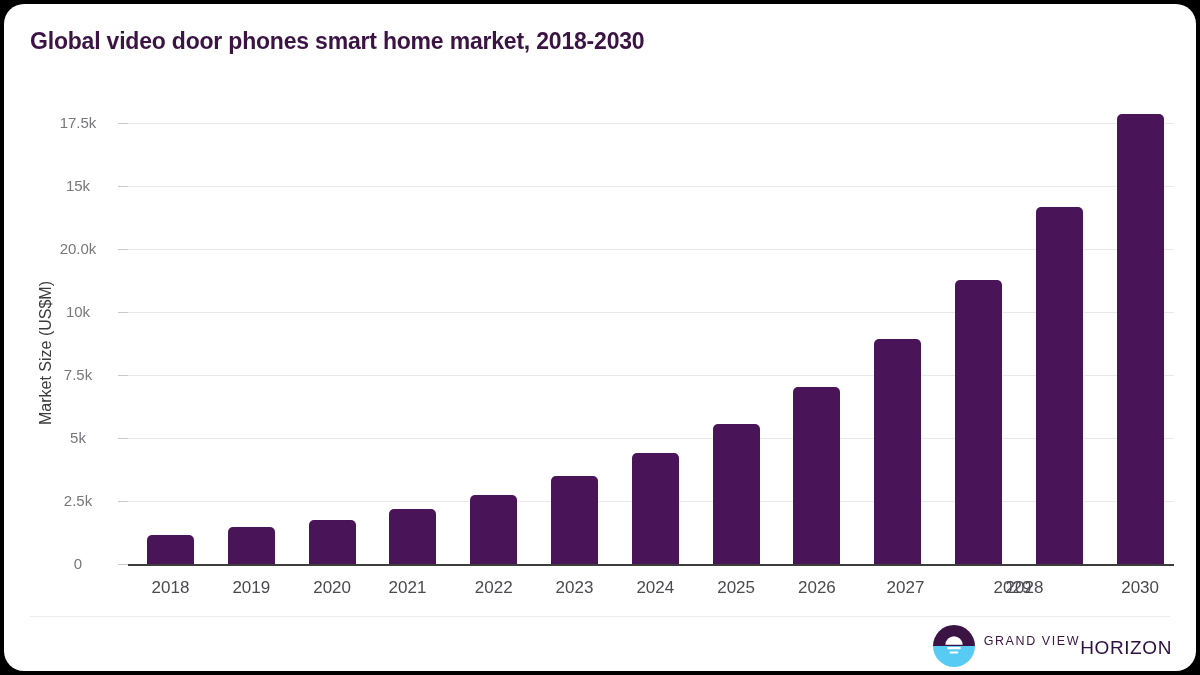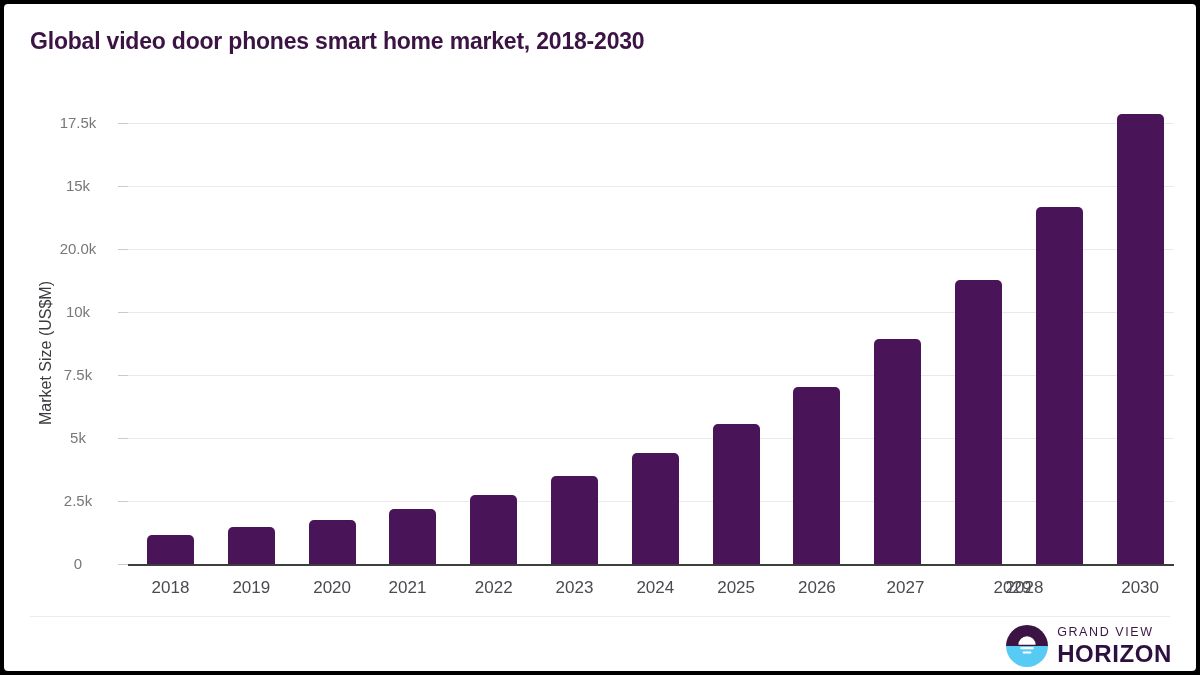--- a/index.html
+++ b/index.html
@@ -20,21 +20,21 @@
     background: #000000;
     box-sizing: border-box;
   }
   .card {
     position: absolute;
     left: 4px;
     top: 4px;
     width: 1192px;
     height: 667px;
     background: #ffffff;
-    border-radius: 4px;
+    border-radius: 20px;
     overflow: hidden;
   }
 
   
   .chart-title {
     position: absolute;
     left: 26px;
     top: 24px;
     font-size: 23px;
     font-weight: bold;
@@ -143,35 +143,35 @@
     gap: 9px;
   }
   .logo-mark {
     width: 42px;
     height: 42px;
     position: relative;
     flex: none;
   }
   .logo-text {
     display: flex;
-    flex-direction: column;
+    flex-direction: row;
     justify-content: center;
     line-height: 1;
   }
   .logo-top {
     font-size: 12.5px;
     letter-spacing: 1.6px;
     color: #3b1444;
     font-weight: normal;
   }
   .logo-bottom {
-    font-size: 24px;
+    font-size: 19px;
     letter-spacing: 0.6px;
     color: #2d1040;
-    font-weight: bold;
+    font-weight: normal;
     margin-top: 3px;
   }
 </style>
 </head>
 <body>
 
 <div class="frame">
   <div class="card">
 
     <div class="chart-title">Global video door phones smart home market, 2018-2030</div>

